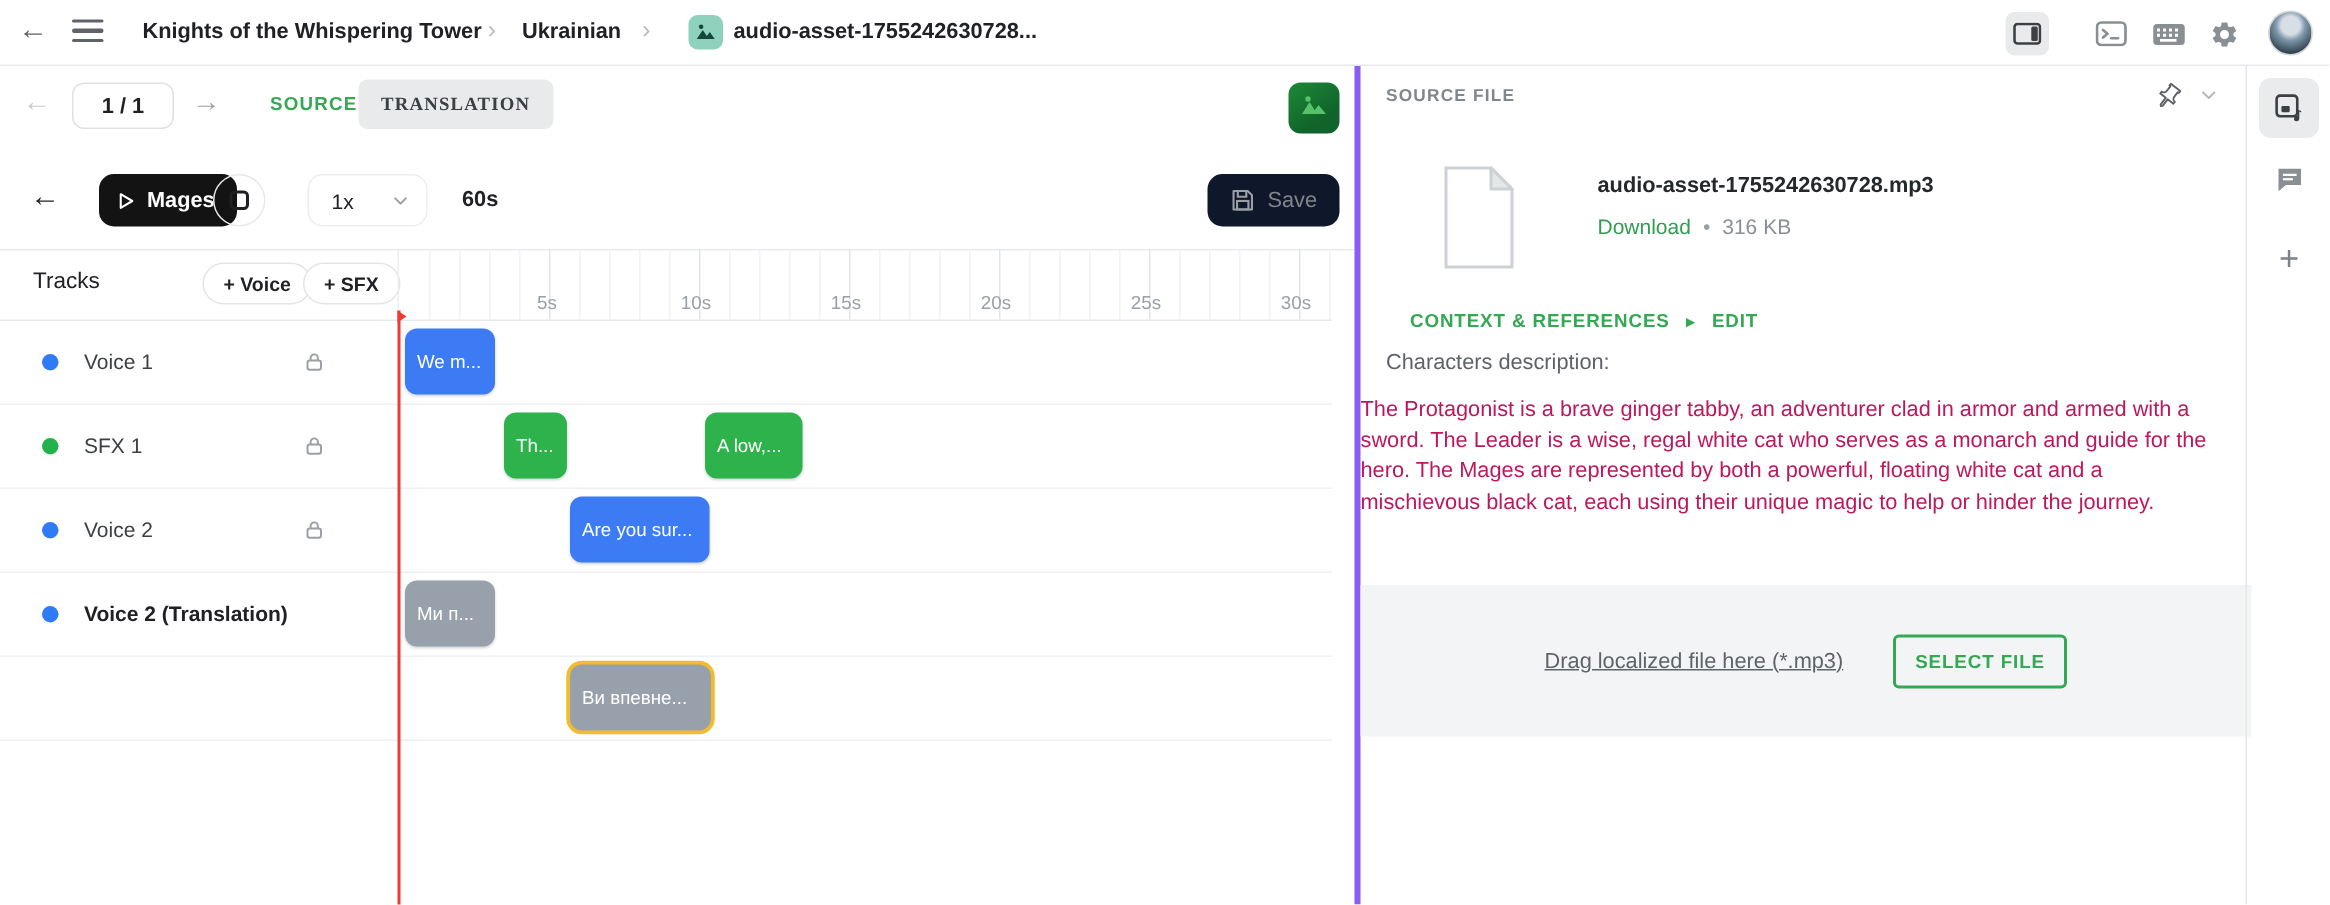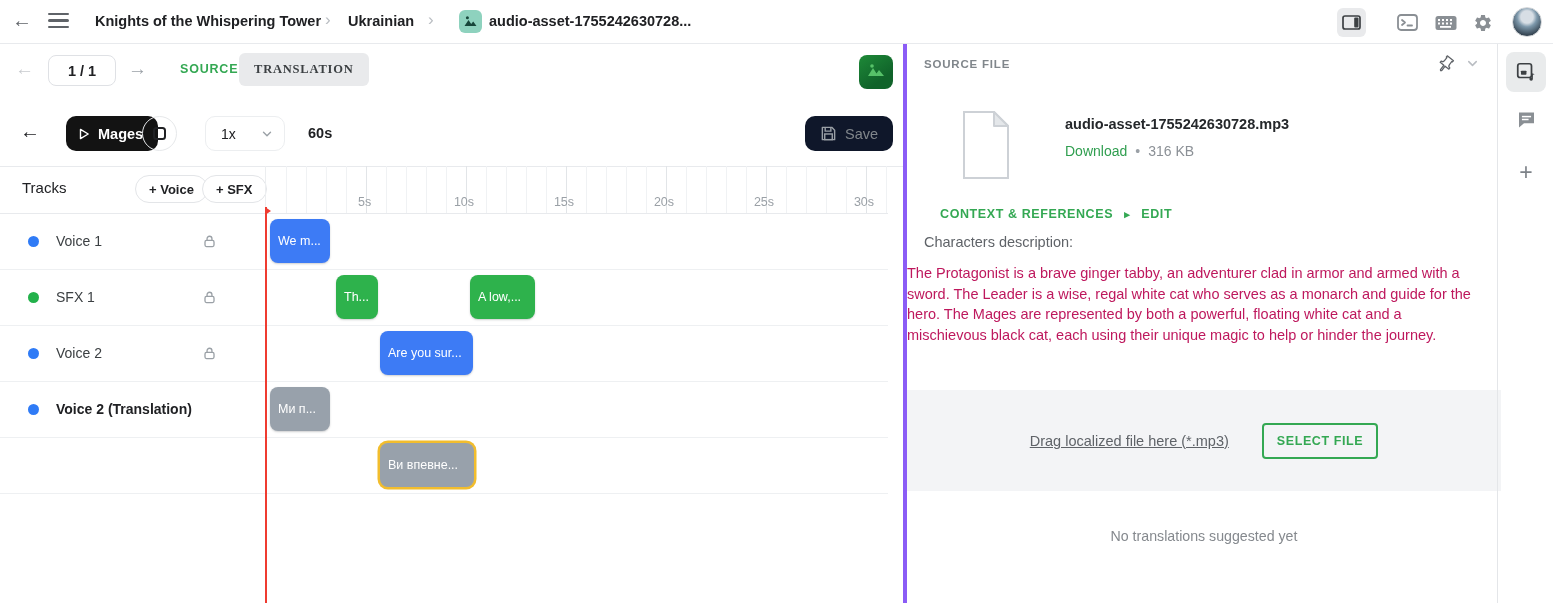--- a/index.html
+++ b/index.html
@@ -351,21 +351,20 @@
       <span>EDIT</span>
     </div>
     <div class="desc-label">Characters description:</div>
     <div class="desc-text">The Protagonist is a brave ginger tabby, an adventurer clad in armor and armed with a sword. The Leader is a wise, regal white cat who serves as a monarch and guide for the hero. The Mages are represented by both a powerful, floating white cat and a mischievous black cat, each using their unique magic to help or hinder the journey.</div>
 
     <div class="dropzone">
       <span class="dz-text">Drag localized file here (*.mp3)</span>
       <button class="dz-btn">SELECT FILE</button>
     </div>
 
-    <div class="empty-state">No translations suggested yet</div>
   </div>
 
   <div id="strip">
     <div class="strip-btn selected" style="top:8px">
       <svg width="22" height="22" viewBox="0 0 24 24">
           <rect x="3" y="3" width="15" height="15" rx="2.5" fill="none" stroke="#3c4043" stroke-width="1.9"></rect>
           <rect x="6.5" y="10.5" width="6" height="4.5" rx="0.8" fill="#3c4043"></rect>
           <path d="M19.5 14.5 v5.2 a1.9 1.9 0 1 1 -1.2 -1.8 v-4.6 l2.6 0.8 v1.1 z" fill="#3c4043"></path>
         </svg>
     </div>

